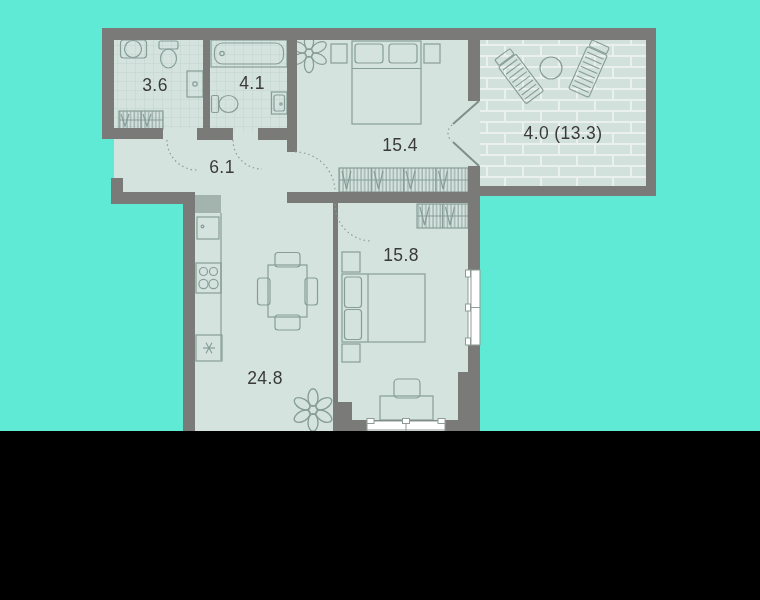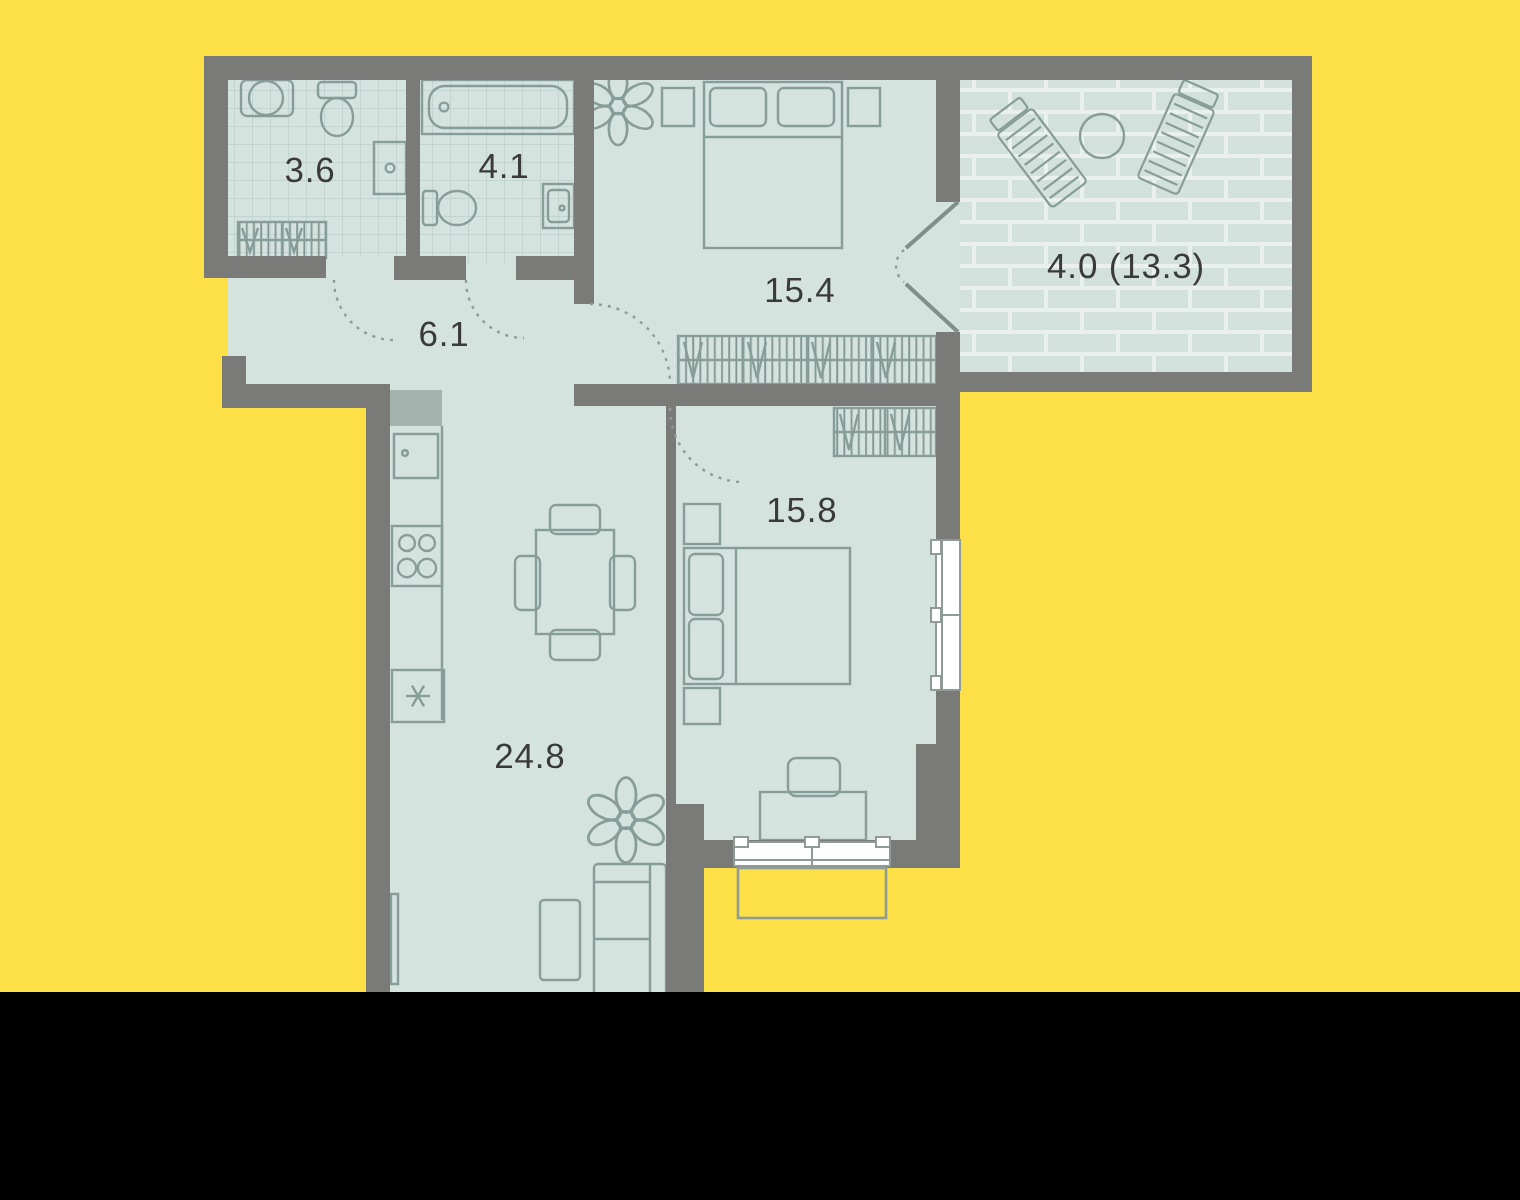--- a/index.html
+++ b/index.html
@@ -1,16 +1,16 @@
 <!DOCTYPE html>
 <html><head>
 <meta charset="utf-8">
 <style>
   html,body{margin:0;padding:0;background:#000;}
-  .stage{position:relative;width:760px;height:496px;background:#fde047;overflow:hidden;}
+  .stage{position:relative;width:760px;height:431px;background:#5eead4;overflow:hidden;}
   svg{display:block;}
   text.room-label{
     font-family:"Liberation Sans",sans-serif;
     font-size:17.5px;
     fill:#3a3a3a;
     letter-spacing:.4px;
   }
 </style>
 </head>
 <body>

